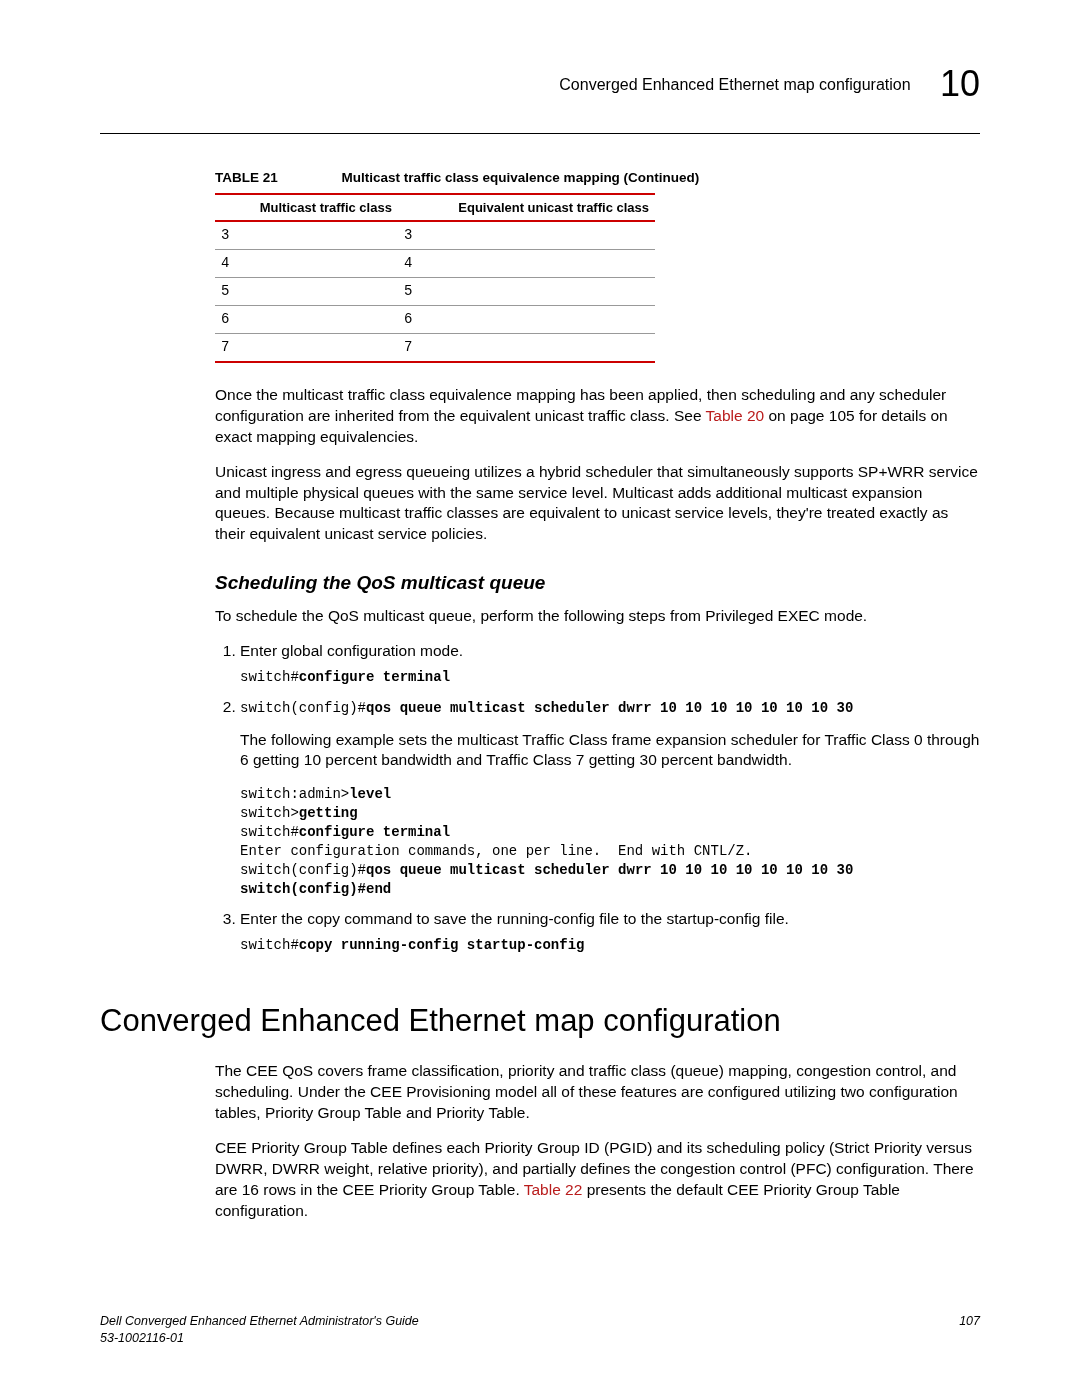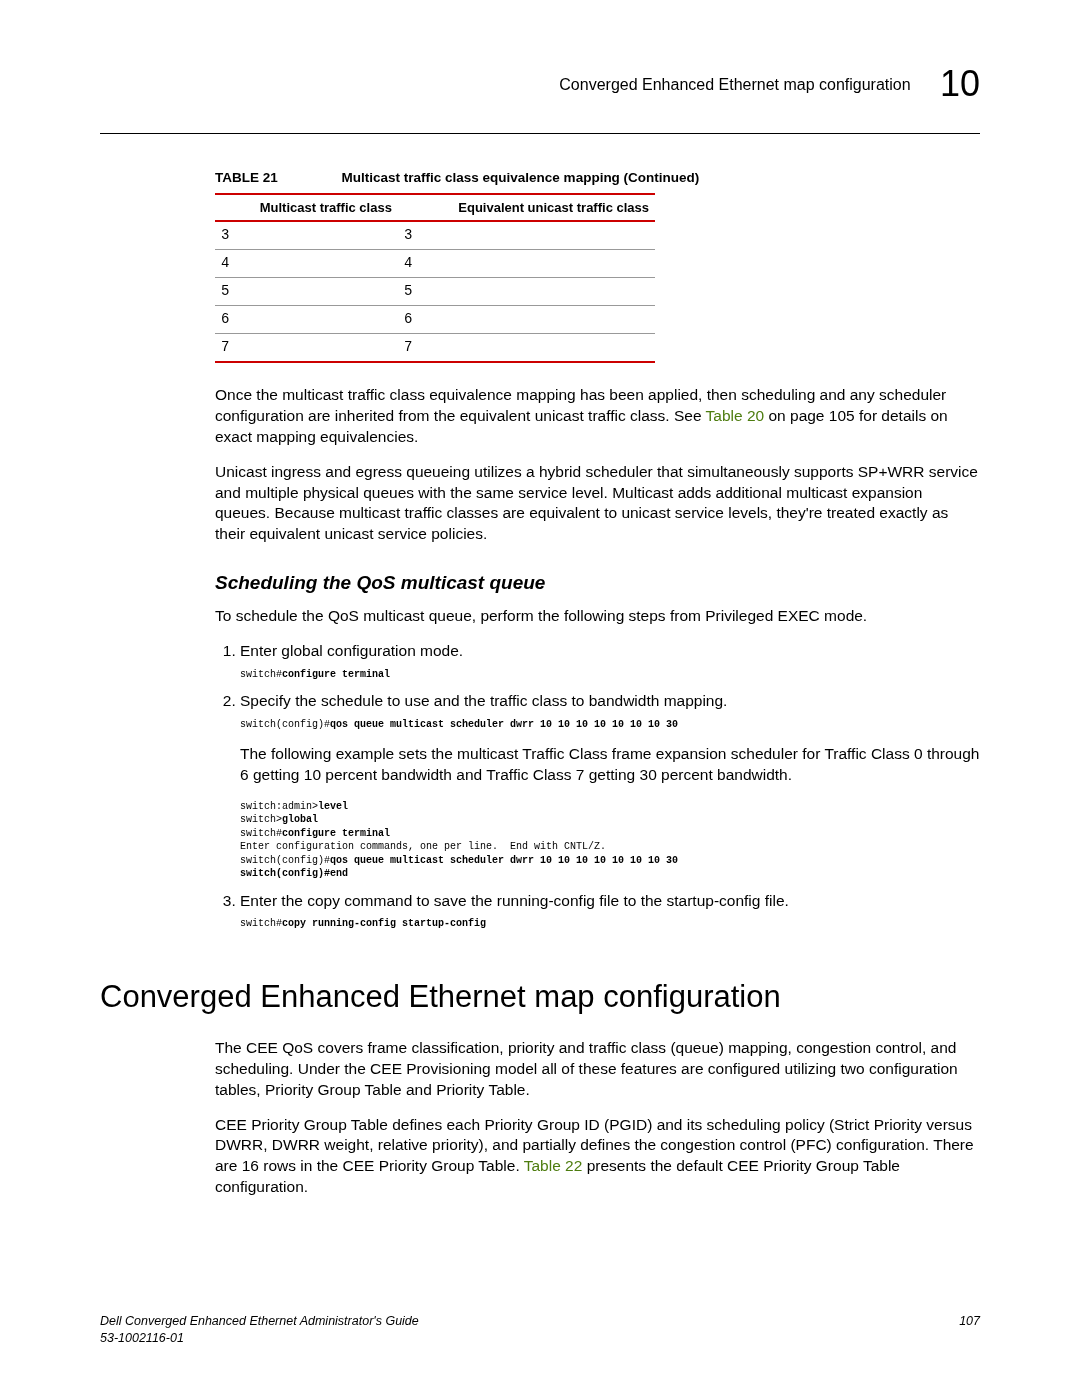--- a/index.html
+++ b/index.html
@@ -71,21 +71,21 @@
     font-family: "Courier New", monospace;
     font-size: 14px;
   }
   table.redtbl tr:last-child td {
     border-bottom: 2px solid #c00;
   }
   p {
     margin: 0 0 14px 0;
   }
   .link {
-    color: #4d7c0f;
+    color: #b91c1c;
     font-weight: normal;
   }
   h2.subhead {
     font-size: 19px;
     font-style: italic;
     font-weight: bold;
     margin: 25px 0 10px 0;
   }
   h1.mainhead {
     font-size: 31px;
@@ -94,21 +94,21 @@
   }
   ol.steps {
     padding-left: 25px;
     margin: 0 0 14px 0;
   }
   ol.steps li {
     margin-bottom: 10px;
   }
   .code {
     font-family: "Courier New", monospace;
-    font-size: 10px;
+    font-size: 14px;
     white-space: pre;
     margin: 6px 0 8px 0;
     line-height: 1.35;
   }
   .code .b { font-weight: bold; }
   .footer {
     position: absolute;
     bottom: 50px;
     left: 100px;
     right: 100px;
@@ -176,25 +176,24 @@
     <h2 class="subhead">Scheduling the QoS multicast queue</h2>
 
     <p>To schedule the QoS multicast queue, perform the following steps from Privileged EXEC mode.</p>
 
     <ol class="steps">
       <li>
         <span>Enter global configuration mode.</span>
         <div class="code"><span>switch#</span><span class="b">configure terminal</span></div>
       </li>
       <li>
-        <span>Specify the schedule to use and the traffic class to bandwidth mapping.</span>
         <div class="code"><span>switch(config)#</span><span class="b">qos queue multicast scheduler dwrr 10 10 10 10 10 10 10 30</span></div>
         <p style="margin-top:12px;">The following example sets the multicast Traffic Class frame expansion scheduler for Traffic Class 0 through 6 getting 10 percent bandwidth and Traffic Class 7 getting 30 percent bandwidth.</p>
         <div class="code"><span>switch:admin&gt;</span><span class="b">level</span>
-<span>switch&gt;</span><span class="b">global</span>
+<span>switch&gt;</span><span class="b">getting</span>
 <span>switch#</span><span class="b">configure terminal</span>
 <span>Enter configuration commands, one per line.  End with CNTL/Z.</span>
 <span>switch(config)#</span><span class="b">qos queue multicast scheduler dwrr 10 10 10 10 10 10 10 30</span>
 <span class="b">switch(config)#end</span></div>
       </li>
       <li>
         <span>Enter the copy command to save the running-config file to the startup-config file.</span>
         <div class="code"><span>switch#</span><span class="b">copy running-config startup-config</span></div>
       </li>
     </ol>

